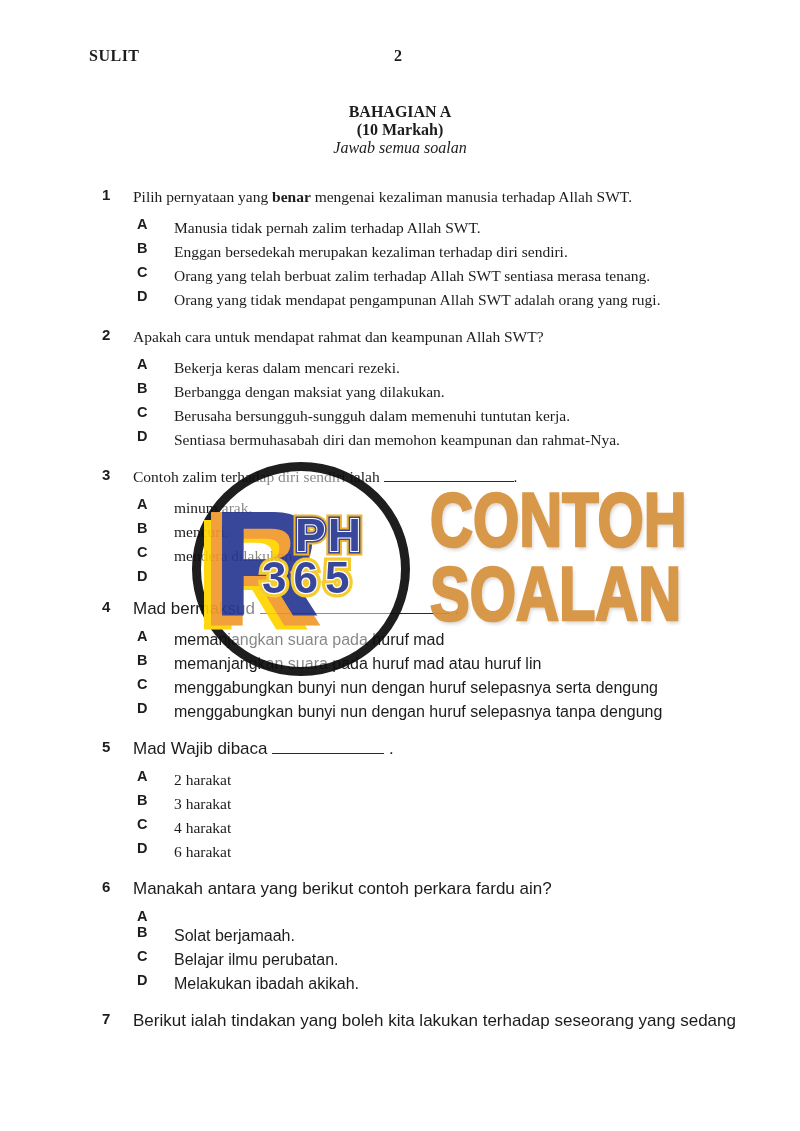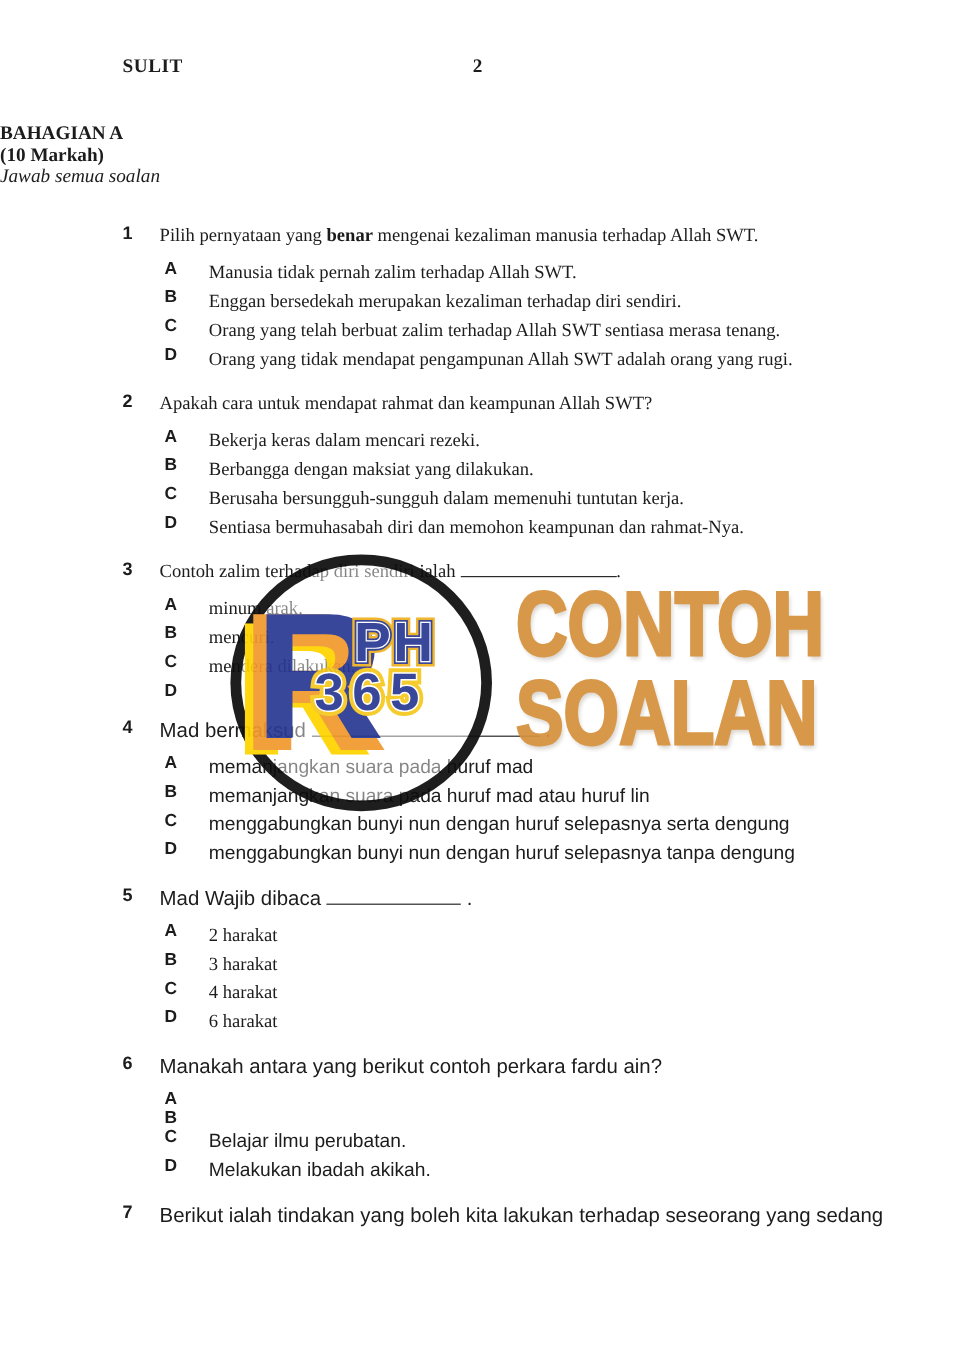--- a/index.html
+++ b/index.html
@@ -7,24 +7,24 @@
     position:relative;
     width:800px;height:1131px;
     margin:0 auto;
     background:#ffffff;
     overflow:hidden;
     color:#1c1c1c;
     font-family:"Liberation Serif", serif;
   }
   
   .header-row{position:absolute;top:47px;left:0;right:0;height:20px;}
-  .header-left{position:absolute;left:102px;font:bold 16px "Liberation Serif",serif;letter-spacing:.5px;}
+  .header-left{position:absolute;left:89px;font:bold 16px "Liberation Serif",serif;letter-spacing:.5px;}
   .header-page-num{position:absolute;left:394px;font:bold 16px "Liberation Serif",serif;}
   
-  .section-heading{position:absolute;top:103px;left:0;right:0;line-height:22px;}
+  .section-heading{position:absolute;top:103px;left:0;right:0;text-align:center;line-height:22px;}
   .sec-title{font:bold 16px "Liberation Serif",serif;}
   .sec-marks{font:bold 16px "Liberation Serif",serif;}
   .sec-instr{font:italic 16px "Liberation Serif",serif;}
   
   .questions{position:absolute;top:186px;left:102px;width:636px;}
   .question{margin-bottom:14px;}
   .q-row{display:flex;line-height:21px;margin-bottom:9px;}
   .q-num{flex:0 0 31px;font:bold 15px "Liberation Sans",sans-serif;}
   .q-text{flex:1;}
   .q-text.serif{font-family:"Liberation Serif",serif;font-size:15.5px;}
@@ -216,20 +216,21 @@
         <span class="q-num">6</span>
         <span class="q-text sans"><span>Manakah antara yang berikut contoh perkara fardu ain?</span></span>
       </div>
 
     <div class="opt">
       <span class="opt-letter">A</span>
     </div>
 
     <div class="opt">
       <span class="opt-letter">B</span>
+      <span class="opt-text sans">Solat berjamaah.</span>
     </div>
 
     <div class="opt">
       <span class="opt-letter">C</span>
       <span class="opt-text sans">Belajar ilmu perubatan.</span>
     </div>
 
     <div class="opt">
       <span class="opt-letter">D</span>
       <span class="opt-text sans">Melakukan ibadah akikah.</span>

